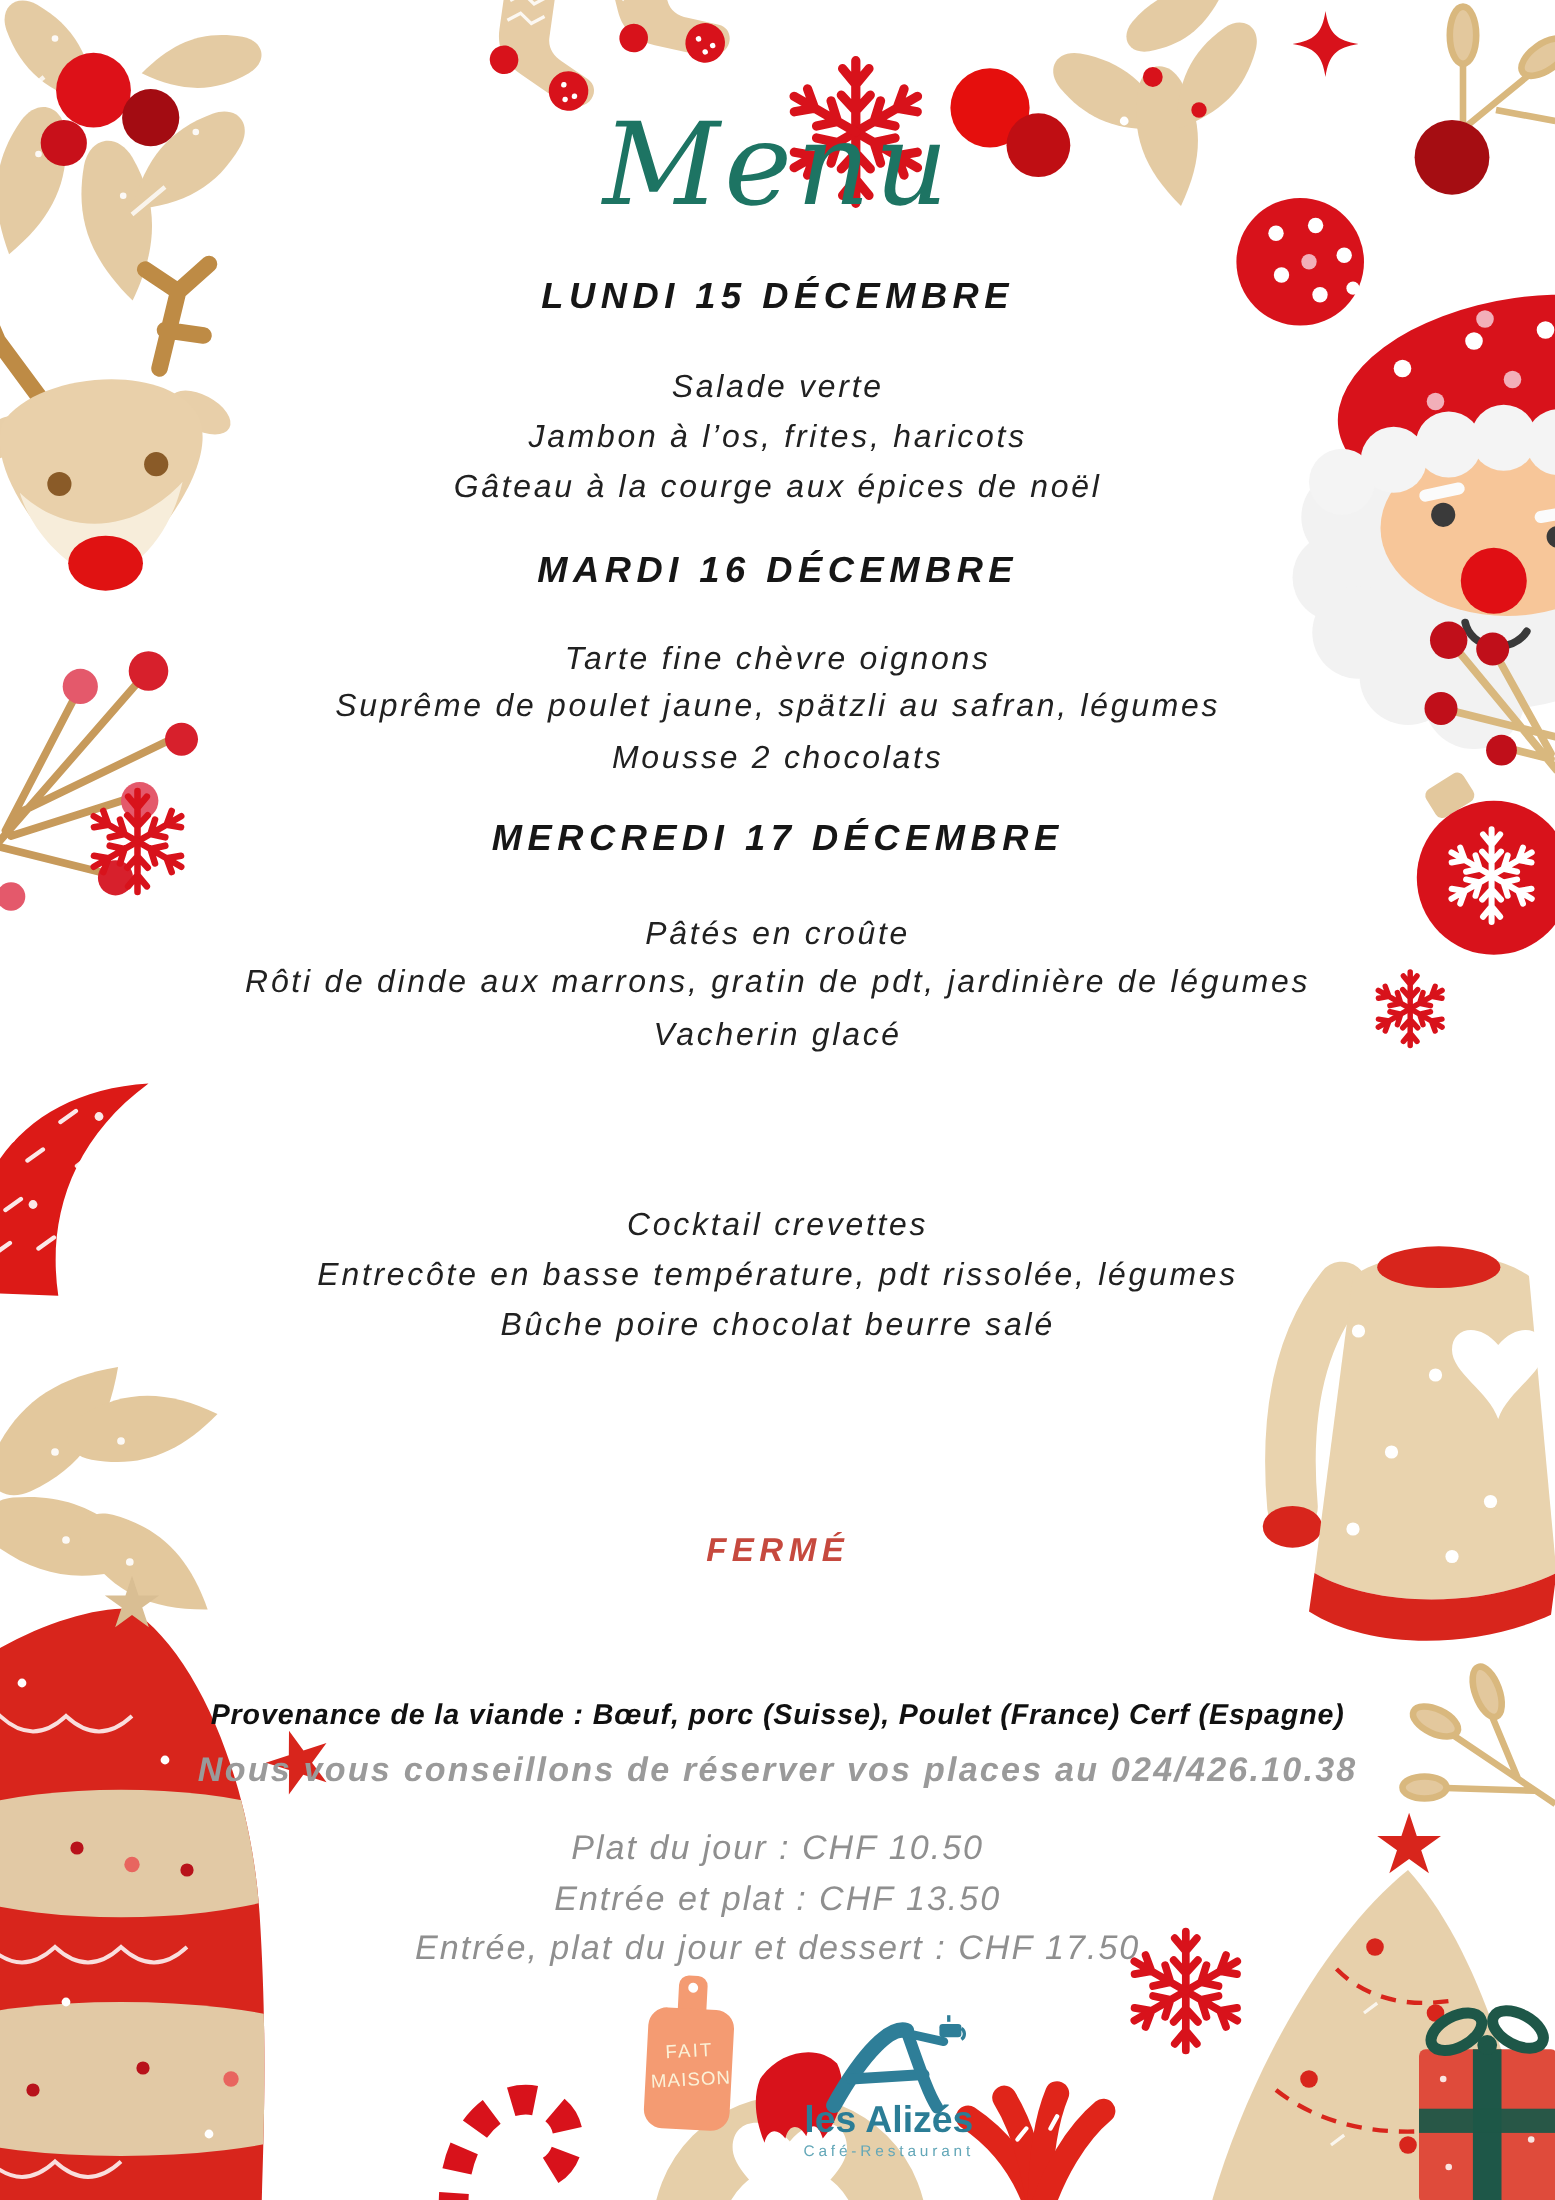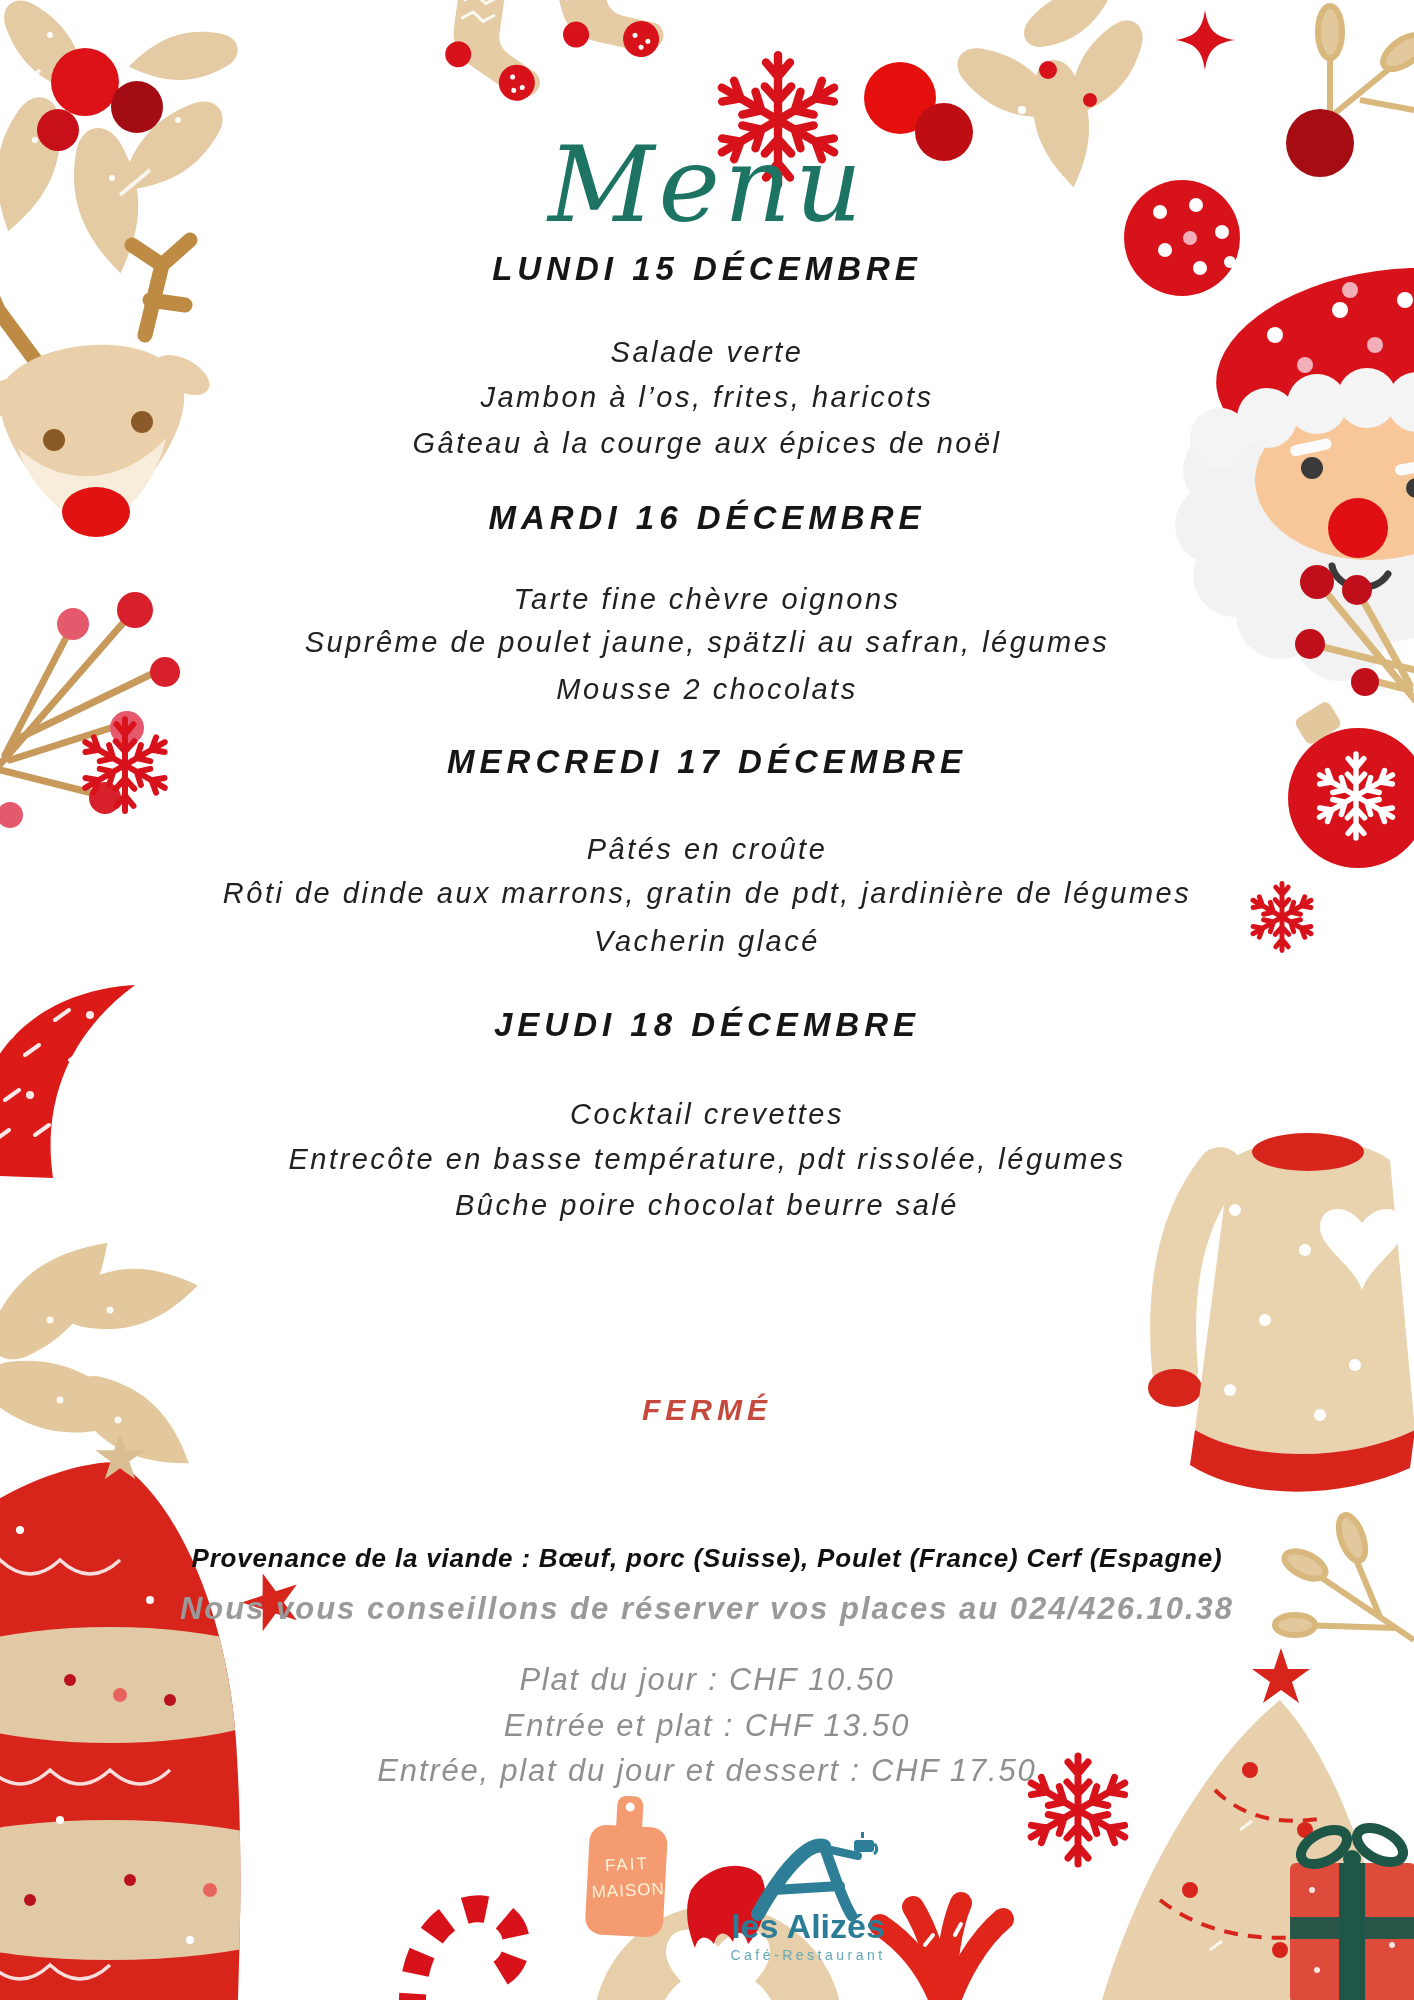--- a/index.html
+++ b/index.html
@@ -2,21 +2,21 @@
 <html><head>
 <meta charset="utf-8">
 <style>
   html,body{margin:0;padding:0;background:#fff;}
   .page{position:relative;width:1414px;height:2000px;background:#FFFFFF;overflow:hidden;
         font-family:"Liberation Sans",sans-serif;}
   .deco{position:absolute;inset:0;pointer-events:none;}
   .content{position:absolute;inset:0;}
   .line{position:absolute;left:0;right:0;text-align:center;white-space:nowrap;font-style:italic;}
   .title{font-family:"DejaVu Serif",serif;font-style:italic;font-weight:400;
-         font-size:104px;color:#1D7463;letter-spacing:4px;margin-top:36px;}
+         font-size:104px;color:#1D7463;letter-spacing:4px;}
   .t-day{font-weight:700;font-size:33px;letter-spacing:5px;color:#161616;}
   .t-item{font-weight:400;font-size:29px;letter-spacing:2.5px;color:#212121;}
   .t-ferme{font-weight:700;font-size:30px;letter-spacing:5px;color:#C6493E;}
   .t-prov{font-weight:700;font-size:26px;letter-spacing:0.8px;color:#101010;}
   .t-resv{font-weight:700;font-size:31px;letter-spacing:2px;color:#9A9A9A;}
   .t-price{font-weight:400;font-size:31px;letter-spacing:1.8px;color:#8F8F8F;}
 </style>
 </head>
 <body>
 
@@ -379,21 +379,20 @@
     <div class="line t-day" style="top:499px">MARDI 16 DÉCEMBRE</div>
     <div class="line t-item" style="top:583px">Tarte fine chèvre oignons</div>
     <div class="line t-item" style="top:626px">Suprême de poulet jaune, spätzli au safran, légumes</div>
     <div class="line t-item" style="top:673px">Mousse 2 chocolats</div>
 
     <div class="line t-day" style="top:743px">MERCREDI 17 DÉCEMBRE</div>
     <div class="line t-item" style="top:877px">Rôti de dinde aux marrons, gratin de pdt, jardinière de légumes</div>
     <div class="line t-item" style="top:833px">Pâtés en croûte</div>
     <div class="line t-item" style="top:925px">Vacherin glacé</div>
 
-    <div class="line t-day" style="top:1006px">JEUDI 18 DÉCEMBRE</div>
     <div class="line t-item" style="top:1098px">Cocktail crevettes</div>
     <div class="line t-item" style="top:1143px">Entrecôte en basse température, pdt rissolée, légumes</div>
     <div class="line t-item" style="top:1189px">Bûche poire chocolat beurre salé</div>
 
     <div class="line t-ferme" style="top:1393px">FERMÉ</div>
 
     <div class="line t-prov" style="top:1543px">Provenance de la viande : Bœuf, porc (Suisse), Poulet (France) Cerf (Espagne)</div>
     <div class="line t-resv" style="top:1591px">Nous vous conseillons de réserver vos places au 024/426.10.38</div>
 
     <div class="line t-price" style="top:1662px">Plat du jour : CHF 10.50</div>

